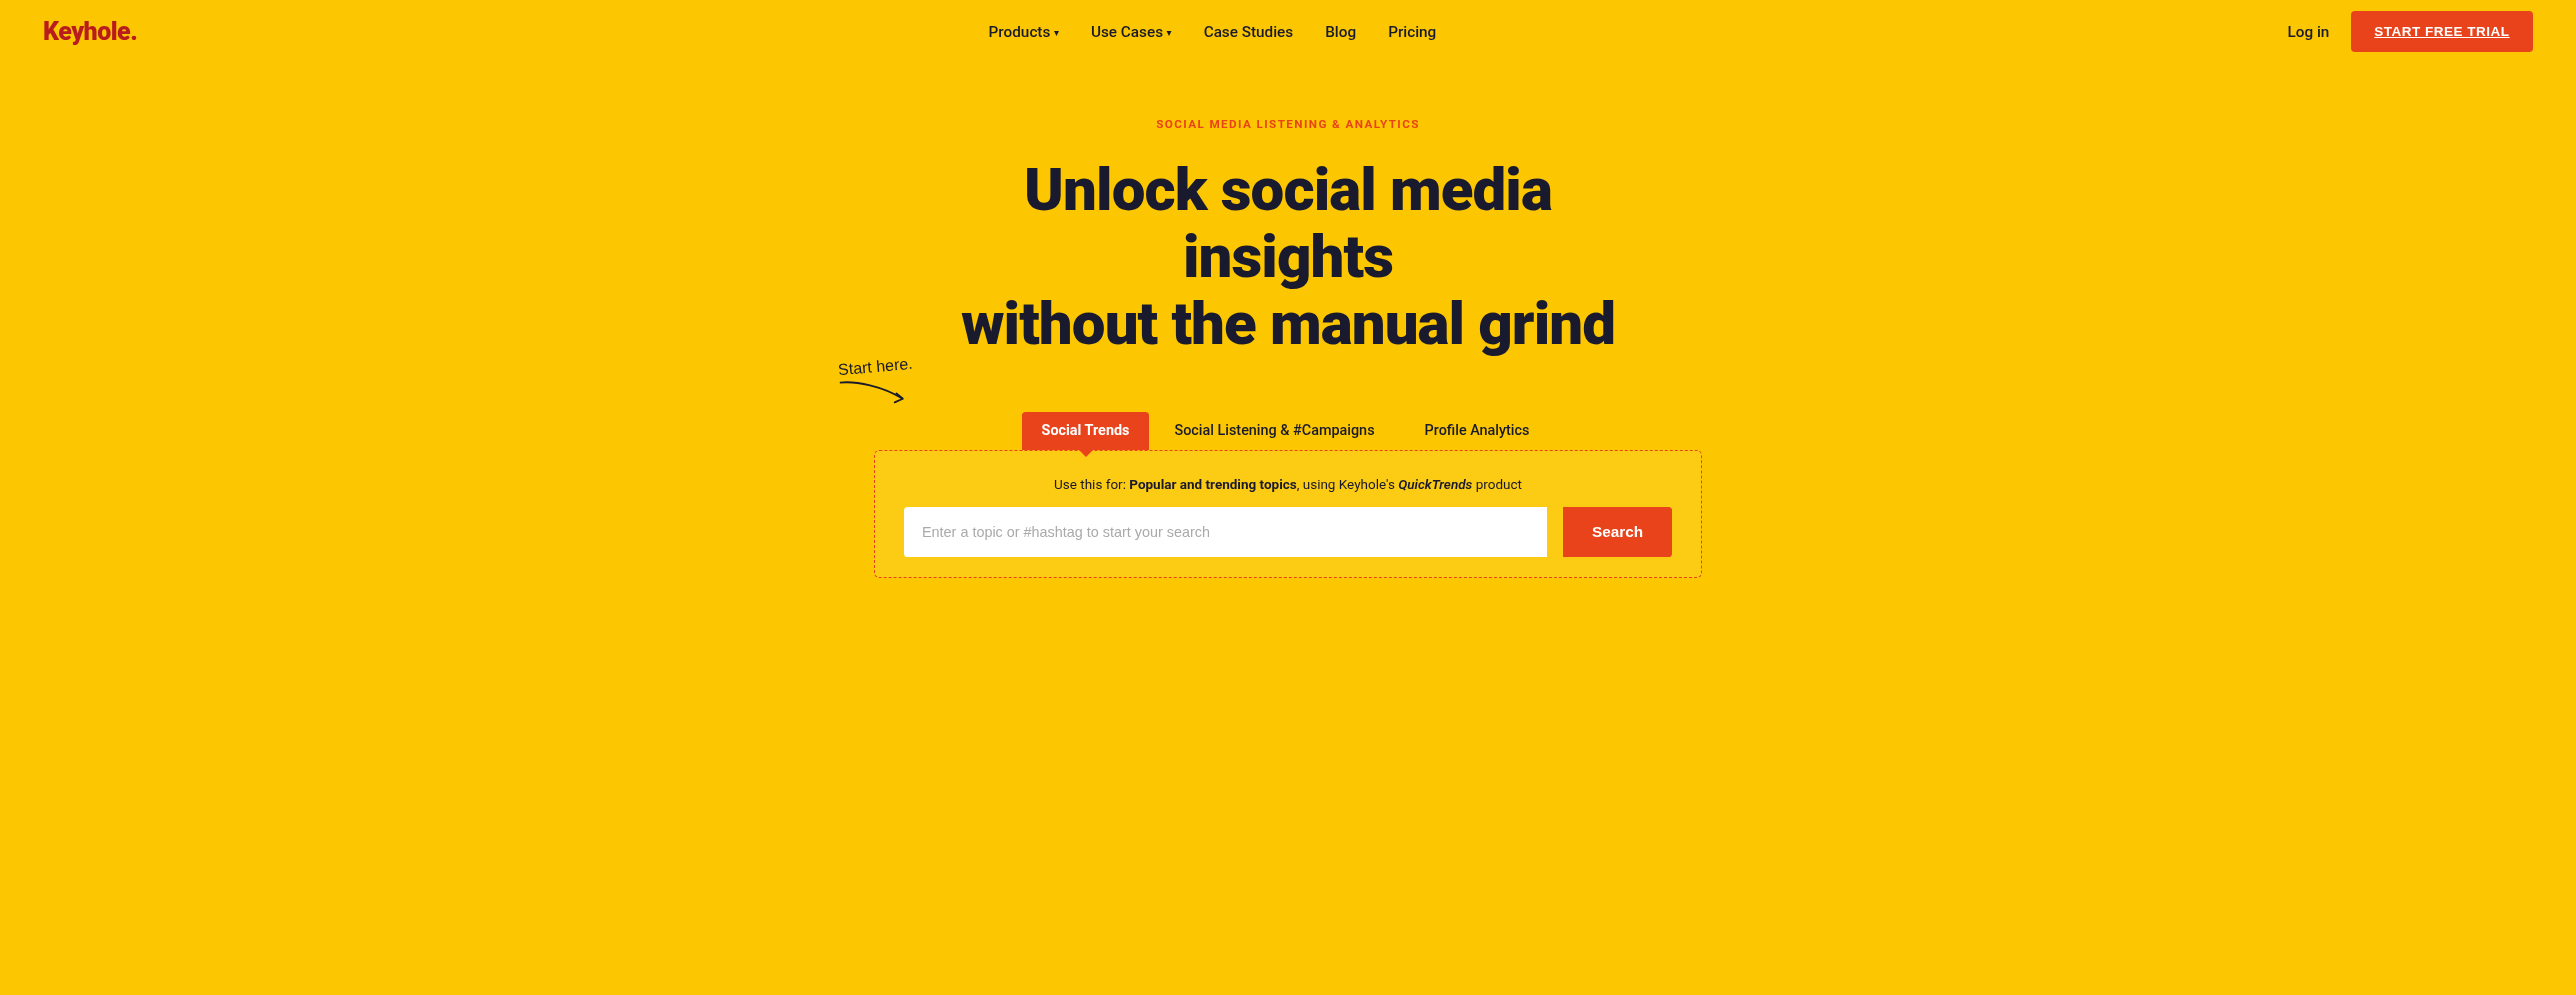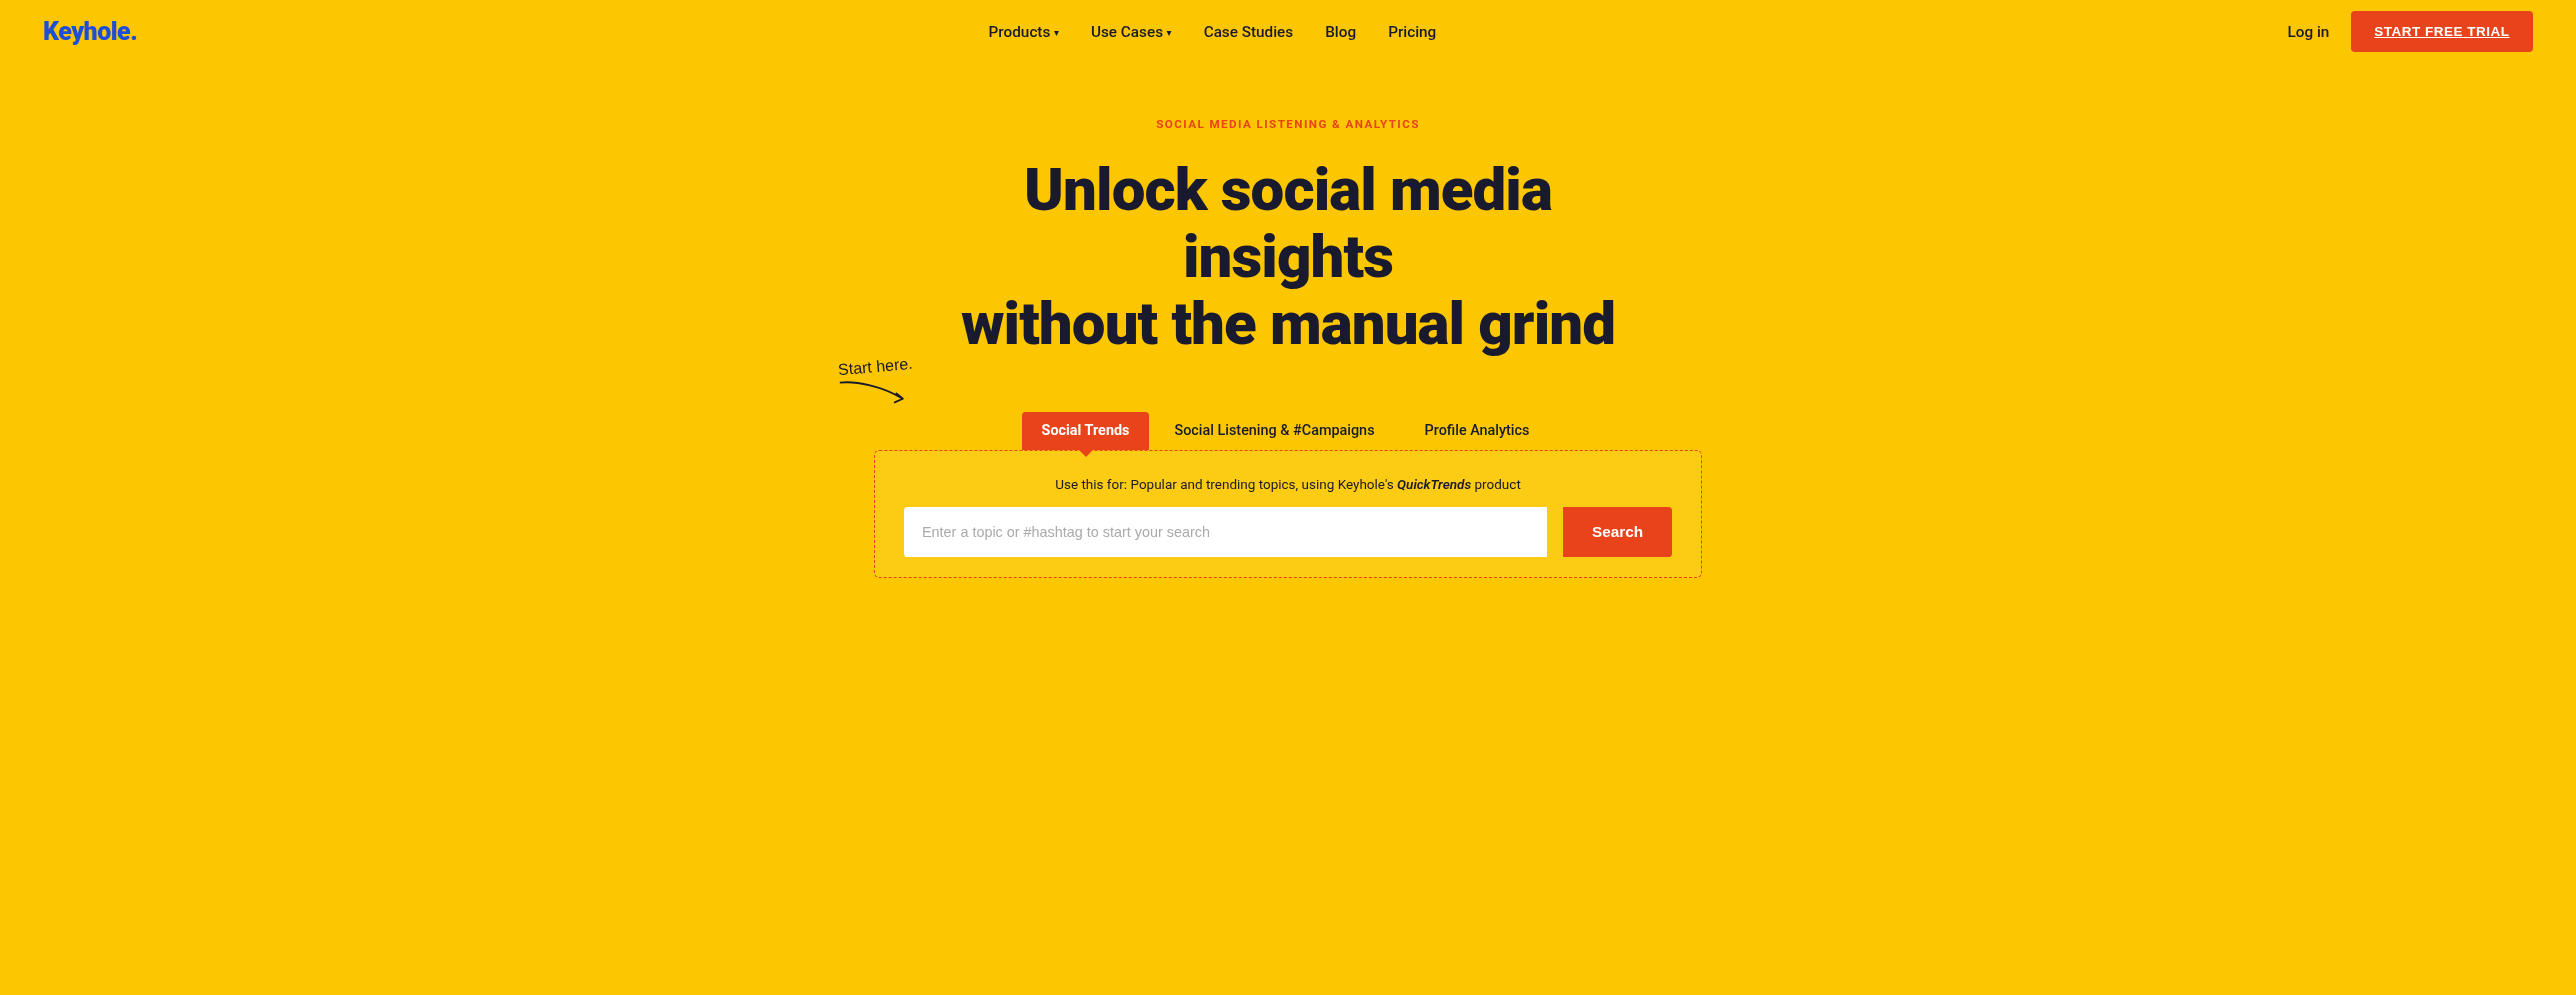--- a/index.html
+++ b/index.html
@@ -19,21 +19,21 @@
       padding: 0 43px;
       height: 63px;
       background-color: #FCC700;
       position: relative;
       z-index: 10;
     }
 
     .nav-logo {
       font-size: 25px;
       font-weight: 900;
-      color: #1d4ed8;
+      color: #b91c1c;
       letter-spacing: -0.5px;
       cursor: pointer;
     }
 
     .nav-center {
       display: flex;
       align-items: center;
       gap: 32px;
     }
 
@@ -187,21 +187,21 @@
       max-width: 828px;
     }
 
     .search-label {
       font-size: 13.5px;
       color: #1a1a2e;
       margin-bottom: 14.4px;
     }
 
     .search-label strong {
-      font-weight: 400;
+      font-weight: 700;
     }
 
     .search-label em {
       font-style: italic;
       font-weight: 600;
     }
 
     .search-input-row {
       display: flex;
       gap: 16px;

